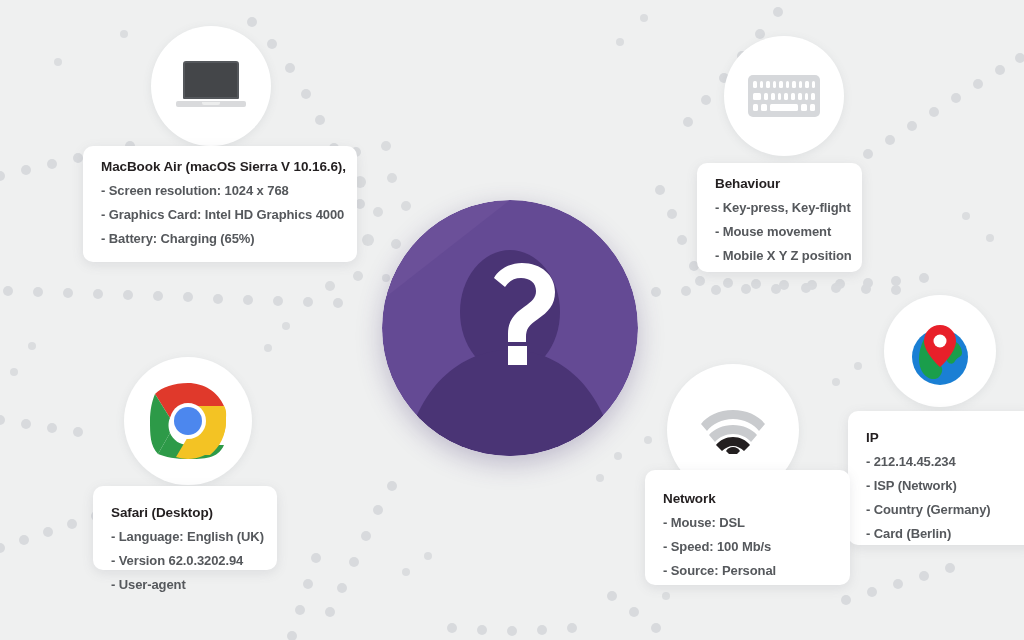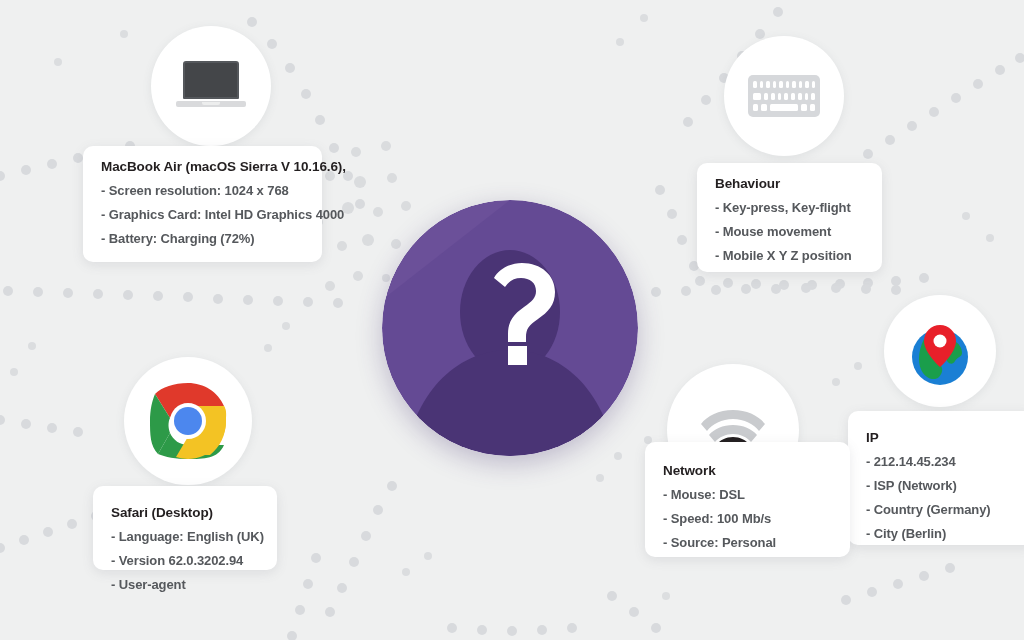--- a/index.html
+++ b/index.html
@@ -359,49 +359,49 @@
       <path d="M13 19 L28 43 c-2 4 -2 10 0 15 l-12 21 C8 71 8 59 8 46 c0 -11 2 -20 5 -27 z" fill="#2d9a48"></path>
       <path d="M16 79 l12 -21 c3 7 10 12 18 12 h36 C76 84 62 84 46 84 c-12 0 -23 -2 -30 -5 z" fill="#2d9a48"></path>
       <path d="M82 31 C85 36 84 40 84 46 c0 14 -6 26 -16 34 H46 c10 0 19 -9 19 -19 0 -11 -7 -19 -19 -19 h36 z" fill="#f3c324"></path>
       <path d="M28 58 c-2 -5 -2 -11 0 -15 3 -7 10 -12 18 -12 h36 c2 4 3 9 3 15 0 21 -17 38 -39 38 -8 0 -15 -4 -18 -11 z" fill="#f3c324" opacity="0"></path>
       <path d="M46 31 h36 c2 5 2 10 2 15 0 21 -17 38 -38 38 -4 0 -8 -1 -12 -2 l13 -22 c9 0 16 -7 16 -15 0 -6 -4 -11 -9 -14 z" fill="#f3c324"></path>
       <path d="M46 28 c-10 0 -18 8 -18 18 s8 18 18 18 18 -8 18 -18 -8 -18 -18 -18 z" fill="#ffffff"></path>
       <circle cx="46" cy="46" r="14" fill="#4c87ee"></circle>
     </svg>
   </div>
 
-  <div class="card" style="left:83px;top:146px;width:239px;height:116px;">
+  <div class="card" style="left:83px;top:146px;width:274px;height:116px;">
     <div class="title">MacBook Air (macOS Sierra V 10.16.6),</div>
     <ul>
       <li>- Screen resolution: 1024 x 768</li>
       <li>- Graphics Card: Intel HD Graphics 4000</li>
-      <li>- Battery: Charging (72%)</li>
+      <li>- Battery: Charging (65%)</li>
     </ul>
   </div>
 
-  <div class="card" style="left:697px;top:163px;width:185px;height:109px;">
+  <div class="card" style="left:697px;top:163px;width:165px;height:109px;">
     <div class="title">Behaviour</div>
     <ul>
       <li>- Key-press, Key-flight</li>
       <li>- Mouse movement</li>
       <li>- Mobile X Y Z position</li>
     </ul>
   </div>
 
   <div class="card" style="left:848px;top:411px;width:190px;height:134px;padding-top:20px;">
     <div class="title">IP</div>
     <ul>
       <li>- 212.14.45.234</li>
       <li>- ISP (Network)</li>
       <li>- Country (Germany)</li>
-      <li>- City (Berlin)</li>
+      <li>- Card (Berlin)</li>
     </ul>
   </div>
 
-  <div class="card" style="left:645px;top:442px;width:205px;height:115px;padding-top:22px;">
+  <div class="card" style="left:645px;top:470px;width:205px;height:115px;padding-top:22px;">
     <div class="title">Network</div>
     <ul>
       <li>- Mouse: DSL</li>
       <li>- Speed: 100 Mb/s</li>
       <li>- Source: Personal</li>
     </ul>
   </div>
 
   <div class="card" style="left:93px;top:486px;width:184px;height:84px;padding-top:20px;">
     <div class="title">Safari (Desktop)</div>

